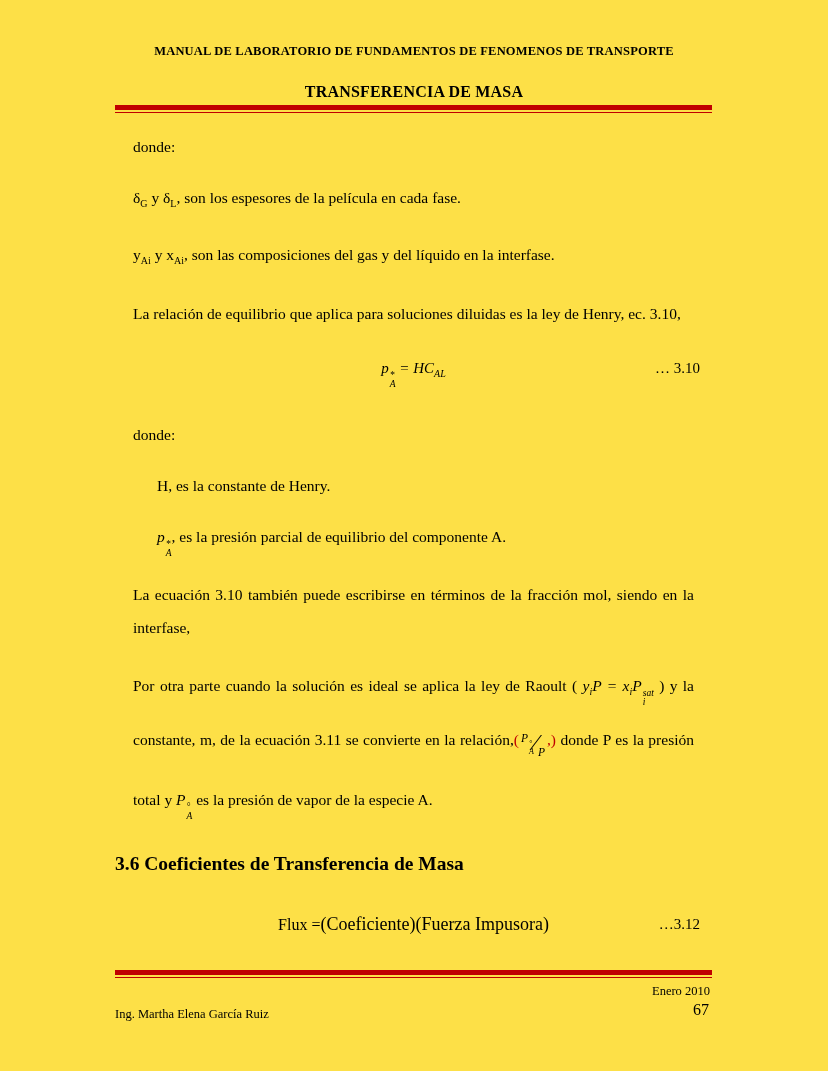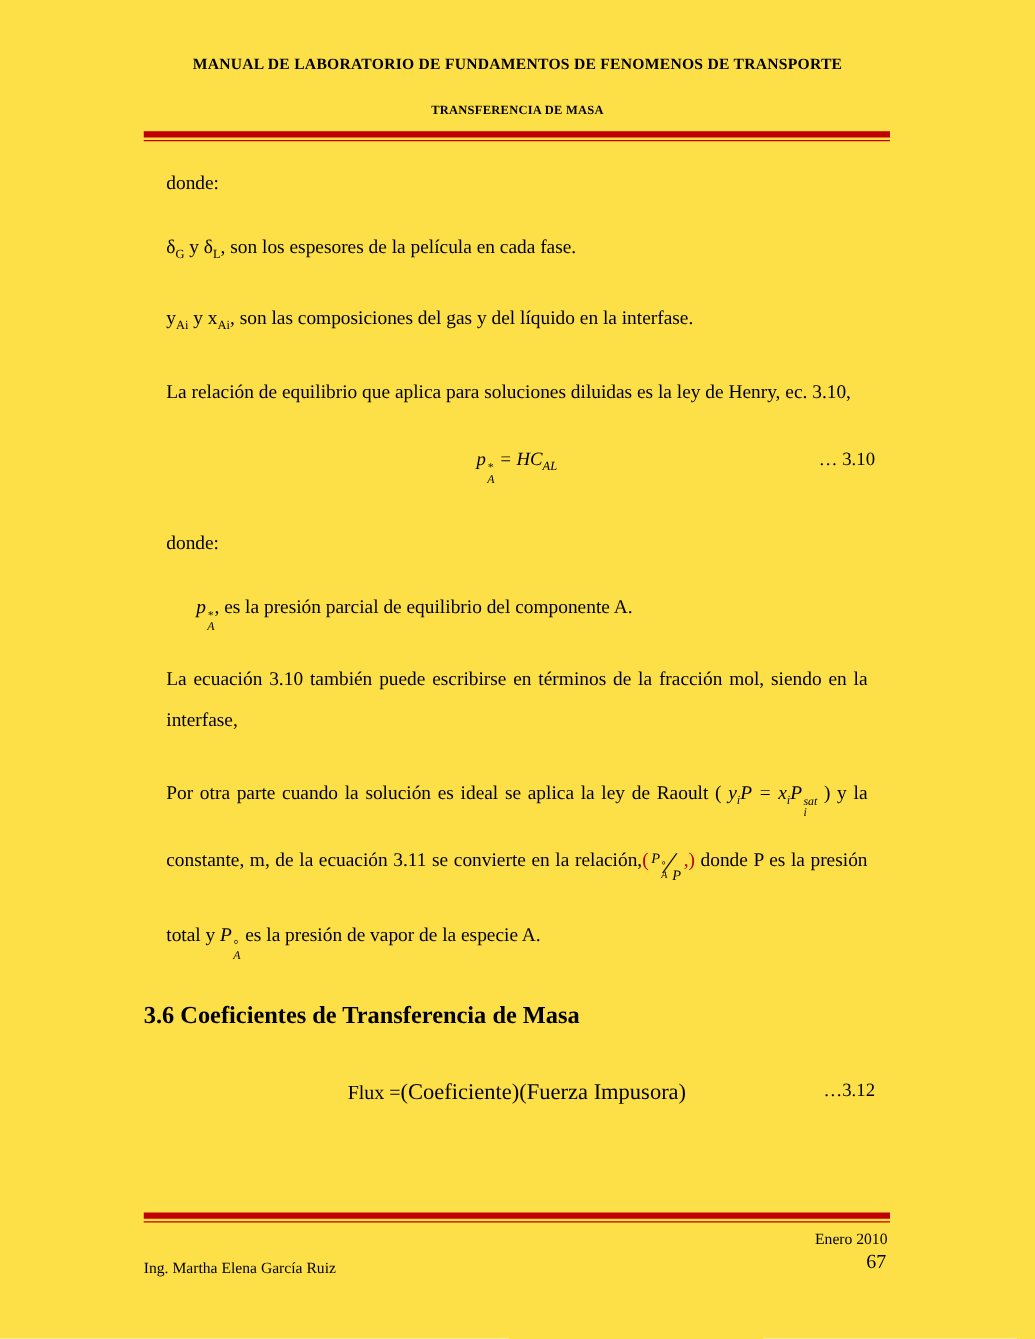--- a/index.html
+++ b/index.html
@@ -6,21 +6,21 @@
   html,body { margin:0; padding:0; background:#ffffff; }
   .page {
     position:relative; width:828px; height:1071px; margin:0 auto;
     background:#fde047; color:#000;
     font-family:"Liberation Serif", serif; font-size:15.5px;
     overflow:hidden;
   }
   
   .header { position:absolute; top:0; left:0; right:0; text-align:center; }
   .h-title { margin-top:44px; font-size:12.5px; font-weight:bold; letter-spacing:0.2px; }
-  .h-sub   { margin-top:24px; font-size:10px; font-weight:bold; letter-spacing:0.2px; }
+  .h-sub   { margin-top:24px; font-size:16px; font-weight:bold; letter-spacing:0.2px; }
   .rule {
     border-top:5px solid var(--red);
     border-bottom:1.5px solid var(--red);
     height:2px; box-sizing:content-box;
   }
   .rule-top    { position:absolute; top:105px; left:115px; width:597px; }
   .rule-bottom { position:absolute; top:970px; left:115px; width:597px; }
 
   
   .content { position:absolute; top:112px; left:115px; width:597px; }
@@ -94,20 +94,21 @@
     <div class="equation">
       <span class="math"><span>p</span><span class="ss">
             <span>*</span>
             <span>A</span>
           </span><span> = </span><span>HC</span><sub class="m">AL</sub></span>
       <span class="eq-num">… 3.10</span>
     </div>
 
     <p class="sp-top-md">donde:</p>
 
+    <p class="indent">H, es la constante de Henry.</p>
 
     <p class="indent"><span class="math"><span>p</span><span class="ss">
             <span>*</span>
             <span>A</span>
           </span></span><span>, es la presión parcial de equilibrio del componente A.</span></p>
 
     <p class="just sp-top-sm">La ecuación 3.10 también puede escribirse en términos de la fracción mol, siendo en la interfase,</p>
 
 
     <p class="just raoult"><span>Por otra parte cuando la solución es ideal se aplica la ley de Raoult ( </span><span class="math"><span>y</span><sub class="m">i</sub><span>P</span><span> = </span><span>x</span><sub class="m">i</sub><span>P</span><span class="ss">

